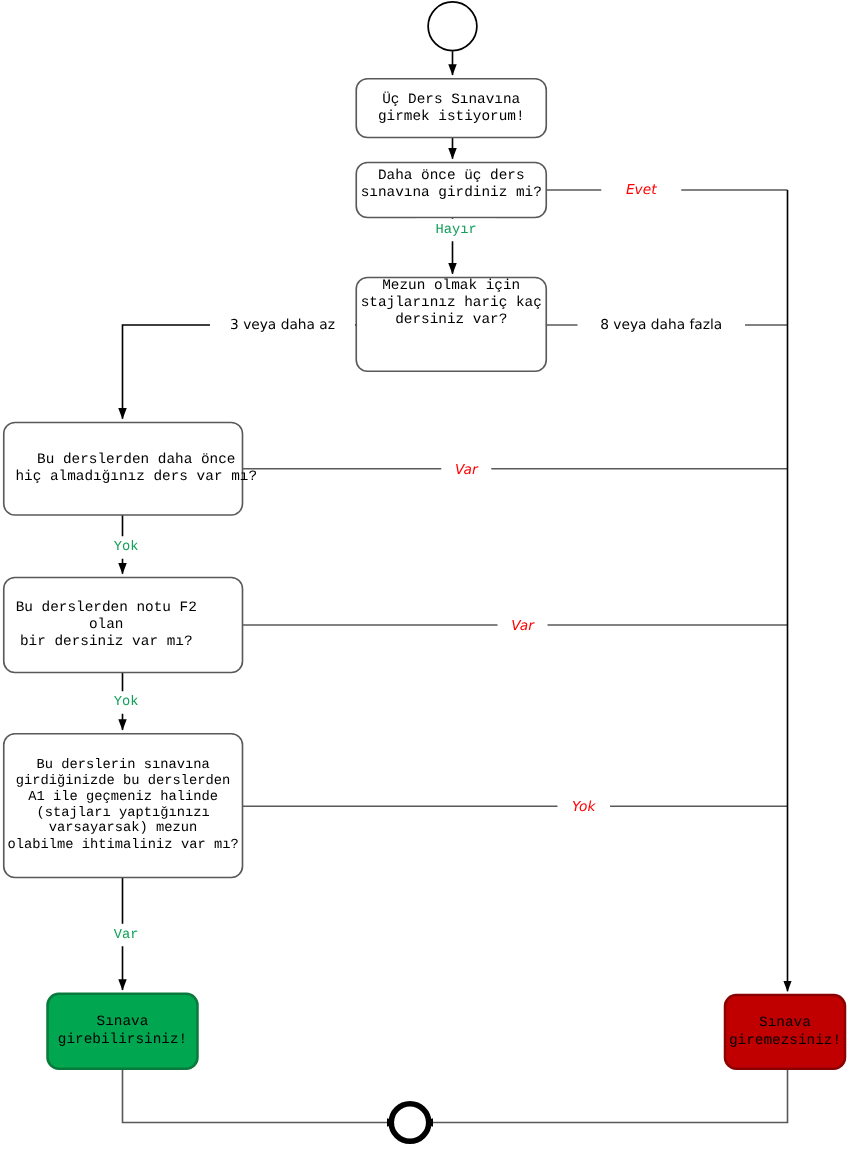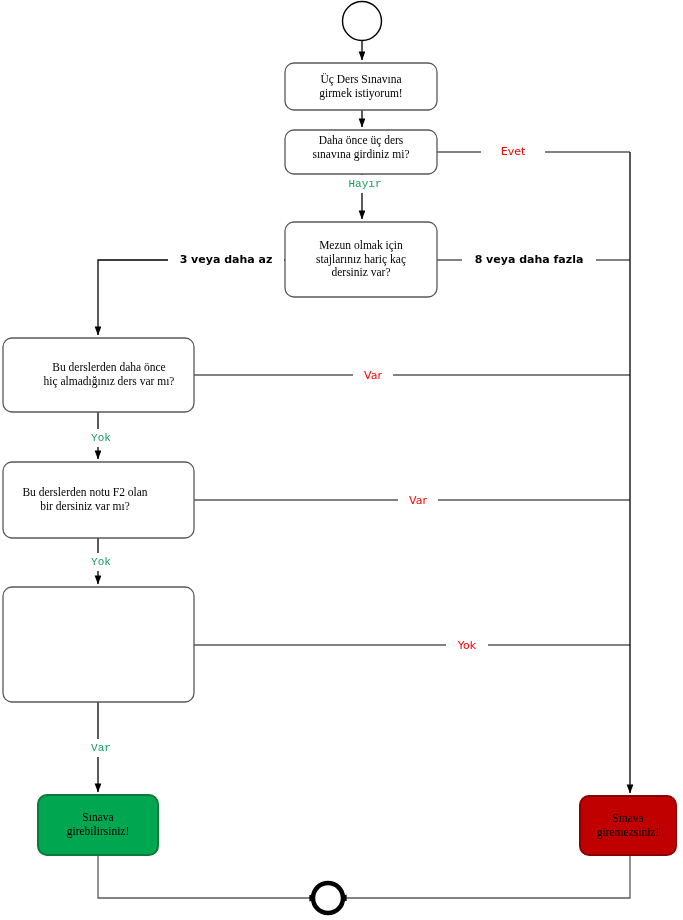--- a/index.html
+++ b/index.html
@@ -2,32 +2,32 @@
 <html><head>
 <meta charset="utf-8">
 <style>
   html,body{margin:0;padding:0;background:#ffffff;}
   #canvas{position:relative;width:683px;height:920px;background:#ffffff;
           font-family:"DejaVu Sans", sans-serif;overflow:hidden;}
   svg{position:absolute;left:0;top:0;width:683px;height:920px;}
   .node-label{
     position:absolute;display:flex;align-items:center;justify-content:center;
     text-align:center;color:#000000;line-height:1.18;
-    font-family:Liberation Serif, serif;font-size:11.5px;
+    font-family:Liberation Mono, monospace;font-size:11.5px;
     pointer-events:none;
   }
   .node-label.small{font-size:11px;}
   .edge-label{
     position:absolute;display:flex;align-items:center;justify-content:center;
     background:#ffffff;padding:0 3px;white-space:nowrap;
     font-family:"DejaVu Sans", sans-serif;font-size:11px;
   }
   .lbl-green{color:#14a05a;font-family:Liberation Mono, monospace;}
-  .lbl-red{color:#ff0000;}
-  .lbl-bold{color:#000000;font-weight:bold;}
+  .lbl-red{color:#ff0000;font-style:italic;}
+  .lbl-bold{color:#000000;font-weight:normal;}
   .term-text{color:#000000;}
 </style>
 </head>
 <body>
 
 <div id="canvas">
 
   <svg viewBox="0 0 683 920">
     <defs>
       <marker id="arrowDark" markerWidth="10" markerHeight="10" refX="8.6" refY="3.4" orient="auto" markerUnits="userSpaceOnUse">
@@ -87,23 +87,24 @@
 
     <rect x="38" y="795" width="120" height="60" rx="9" ry="9" fill="#00a650" stroke="#0a7a3c" stroke-width="2"></rect>
 
     <rect x="580" y="796" width="96" height="59" rx="9" ry="9" fill="#c00000" stroke="#8b0000" stroke-width="2"></rect>
 
     <circle cx="328" cy="898" r="15" fill="#ffffff" stroke="#000000" stroke-width="4.5"></circle>
   </svg>
 
   <div class="node-label" style="left:285px;top:63px;width:152px;height:47px;">Üç Ders Sınavına<br>girmek istiyorum!</div>
   <div class="node-label" style="left:285px;top:130px;width:152px;height:36px;">Daha önce üç ders<br>sınavına girdiniz mi?</div>
-  <div class="node-label" style="left:285px;top:222px;width:152px;height:75px;">Mezun olmak için<br>stajlarınız hariç kaç<br>dersiniz var?</div>
+  <div class="node-label" style="left:285px;top:205px;width:152px;height:75px;">Mezun olmak için<br>stajlarınız hariç kaç<br>dersiniz var?</div>
   <div class="node-label" style="left:3px;top:338px;width:212px;height:74px;">Bu derslerden daha önce<br>hiç almadığınız ders var mı?</div>
   <div class="node-label" style="left:3px;top:462px;width:164px;height:76px;">Bu derslerden notu F2 olan<br>bir dersiniz var mı?</div>
+  <div class="node-label small" style="left:3px;top:587px;width:191px;height:115px;">Bu derslerin sınavına<br>girdiğinizde bu derslerden<br>A1 ile geçmeniz halinde<br>(stajları yaptığınızı<br>varsayarsak) mezun<br>olabilme ihtimaliniz var mı?</div>
   <div class="node-label term-text" style="left:38px;top:795px;width:120px;height:60px;">Sınava<br>girebilirsiniz!</div>
   <div class="node-label term-text" style="left:580px;top:796px;width:96px;height:59px;">Sınava<br>giremezsiniz!</div>
 
   <div class="edge-label lbl-red" style="left:481px;top:142px;width:58px;height:18px;">Evet</div>
   <div class="edge-label lbl-green" style="left:333px;top:175px;width:58px;height:18px;">Hayır</div>
   <div class="edge-label lbl-bold" style="left:168px;top:250px;width:110px;height:18px;">3 veya daha az</div>
   <div class="edge-label lbl-bold" style="left:462px;top:250px;width:128px;height:18px;">8 veya daha fazla</div>
   <div class="edge-label lbl-red" style="left:353px;top:366px;width:34px;height:18px;">Var</div>
   <div class="edge-label lbl-green" style="left:80px;top:429px;width:36px;height:18px;">Yok</div>
   <div class="edge-label lbl-red" style="left:398px;top:491px;width:34px;height:18px;">Var</div>

